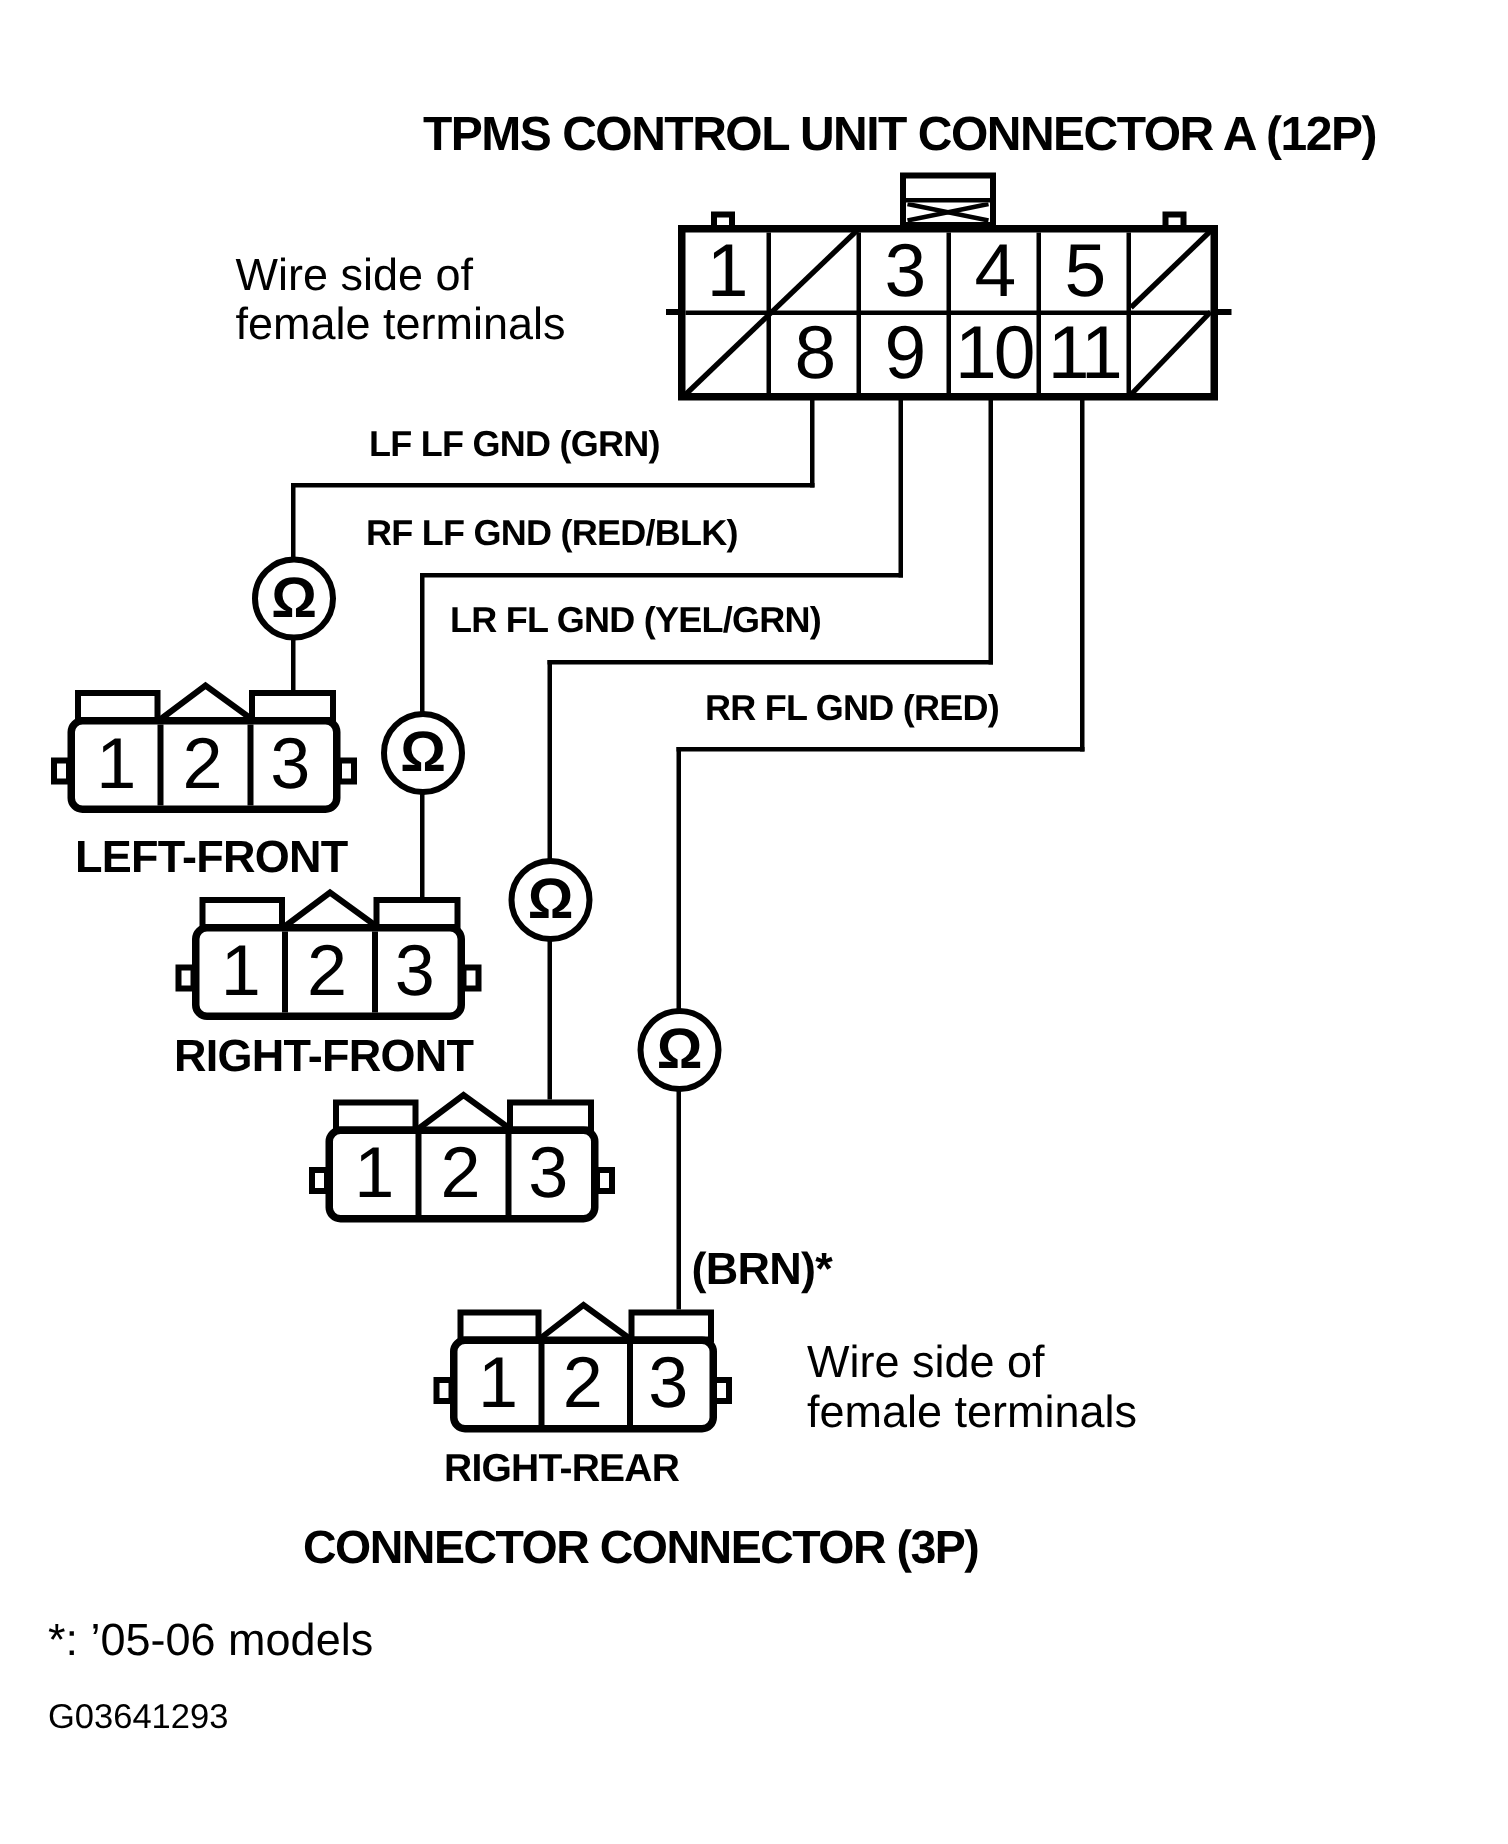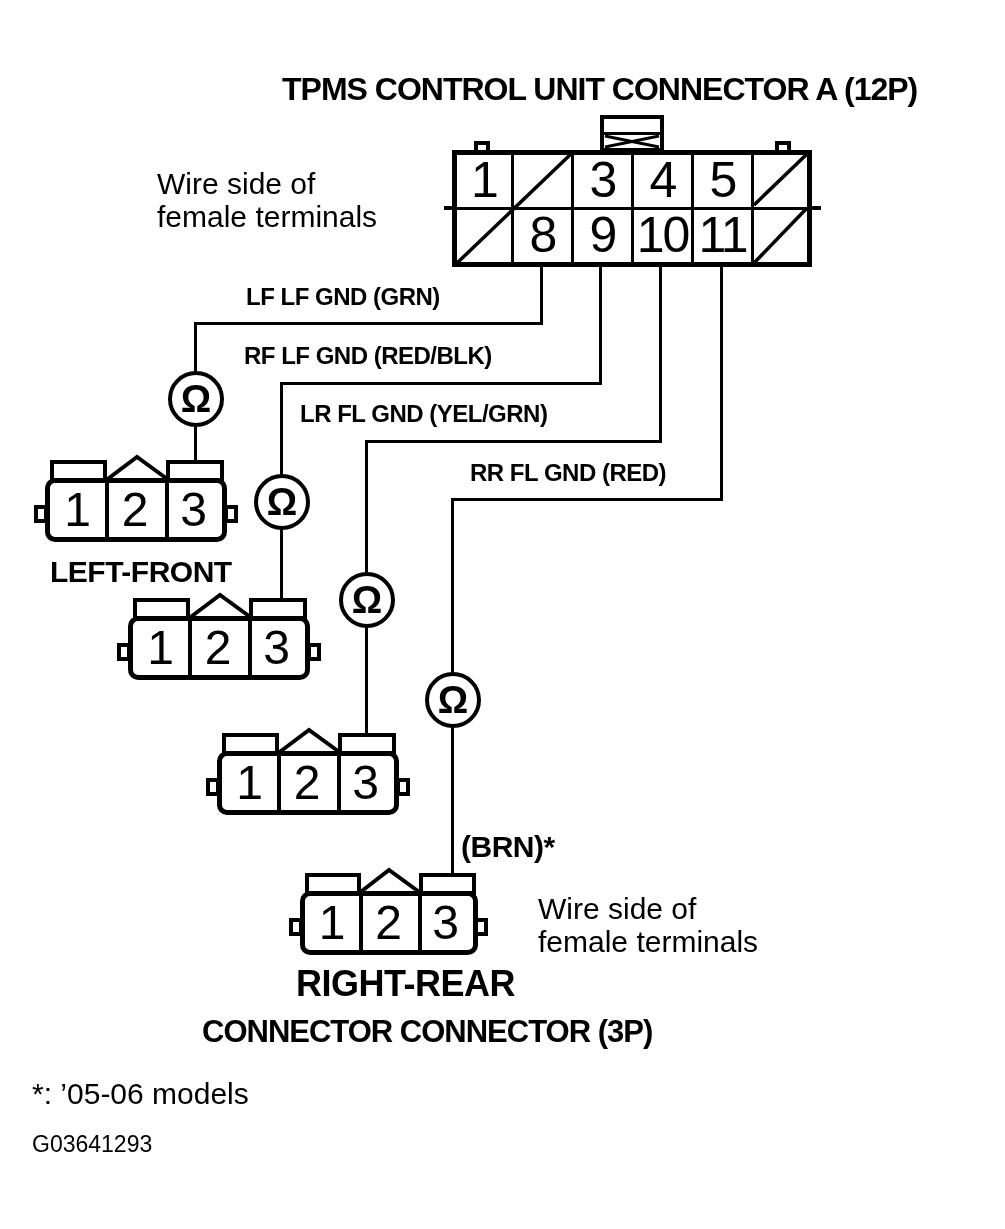--- a/index.html
+++ b/index.html
@@ -116,20 +116,21 @@
   <div class="box tab" style="left:249px;top:598px;width:58px;height:22px;"></div>
   <div class="box latch" style="left:117px;top:643px;width:14px;height:18px;"></div>
   <div class="box latch" style="left:307px;top:643px;width:14px;height:18px;"></div>
   <div class="box cbody" style="left:128px;top:616px;width:182px;height:64px;">
     <div class="line" style="left:55px;top:0;width:4px;height:54px;"></div>
     <div class="line" style="left:115px;top:0;width:4px;height:54px;"></div>
     <span class="pin" style="left:0;top:0;width:55px;">1</span>
     <span class="pin" style="left:55px;top:0;width:60px;">2</span>
     <span class="pin" style="left:115px;top:0;width:57px;">3</span>
   </div>
+  <div class="lbl" style="left:116px;top:688px;font-size:30px;">RIGHT-FRONT</div>
 
   <div class="box tab" style="left:222px;top:733px;width:57px;height:22px;"></div>
   <div class="box tab" style="left:338px;top:733px;width:58px;height:22px;"></div>
   <div class="box latch" style="left:206px;top:778px;width:14px;height:18px;"></div>
   <div class="box latch" style="left:396px;top:778px;width:14px;height:18px;"></div>
   <div class="box cbody" style="left:217px;top:751px;width:182px;height:64px;">
     <div class="line" style="left:55px;top:0;width:4px;height:54px;"></div>
     <div class="line" style="left:115px;top:0;width:4px;height:54px;"></div>
     <span class="pin" style="left:0;top:0;width:55px;">1</span>
     <span class="pin" style="left:55px;top:0;width:60px;">2</span>
@@ -142,21 +143,21 @@
   <div class="box tab" style="left:419px;top:873px;width:57px;height:22px;"></div>
   <div class="box latch" style="left:289px;top:918px;width:14px;height:18px;"></div>
   <div class="box latch" style="left:474px;top:918px;width:14px;height:18px;"></div>
   <div class="box cbody" style="left:300px;top:891px;width:178px;height:64px;">
     <div class="line" style="left:54px;top:0;width:4px;height:54px;"></div>
     <div class="line" style="left:113px;top:0;width:4px;height:54px;"></div>
     <span class="pin" style="left:0;top:0;width:54px;">1</span>
     <span class="pin" style="left:54px;top:0;width:59px;">2</span>
     <span class="pin" style="left:113px;top:0;width:55px;">3</span>
   </div>
-  <div class="lbl" style="left:296px;top:963px;font-size:36px;">RIGHT-REAR</div>
+  <div class="lbl" style="left:296px;top:963px;font-size:26px;">RIGHT-REAR</div>
 
   <div class="txt" style="left:538px;top:892px;">
     <div>Wire side of</div>
     <div>female terminals</div>
   </div>
 
   <div class="title" style="left:202px;top:1014px;font-size:31px;">CONNECTOR CONNECTOR (3P)</div>
   <div class="txt" style="left:32px;top:1077px;text-align:center;">*: ’05-06 models</div>
   <div class="txt" style="left:32px;top:1128px;font-size:23px;">G03641293</div>
 

